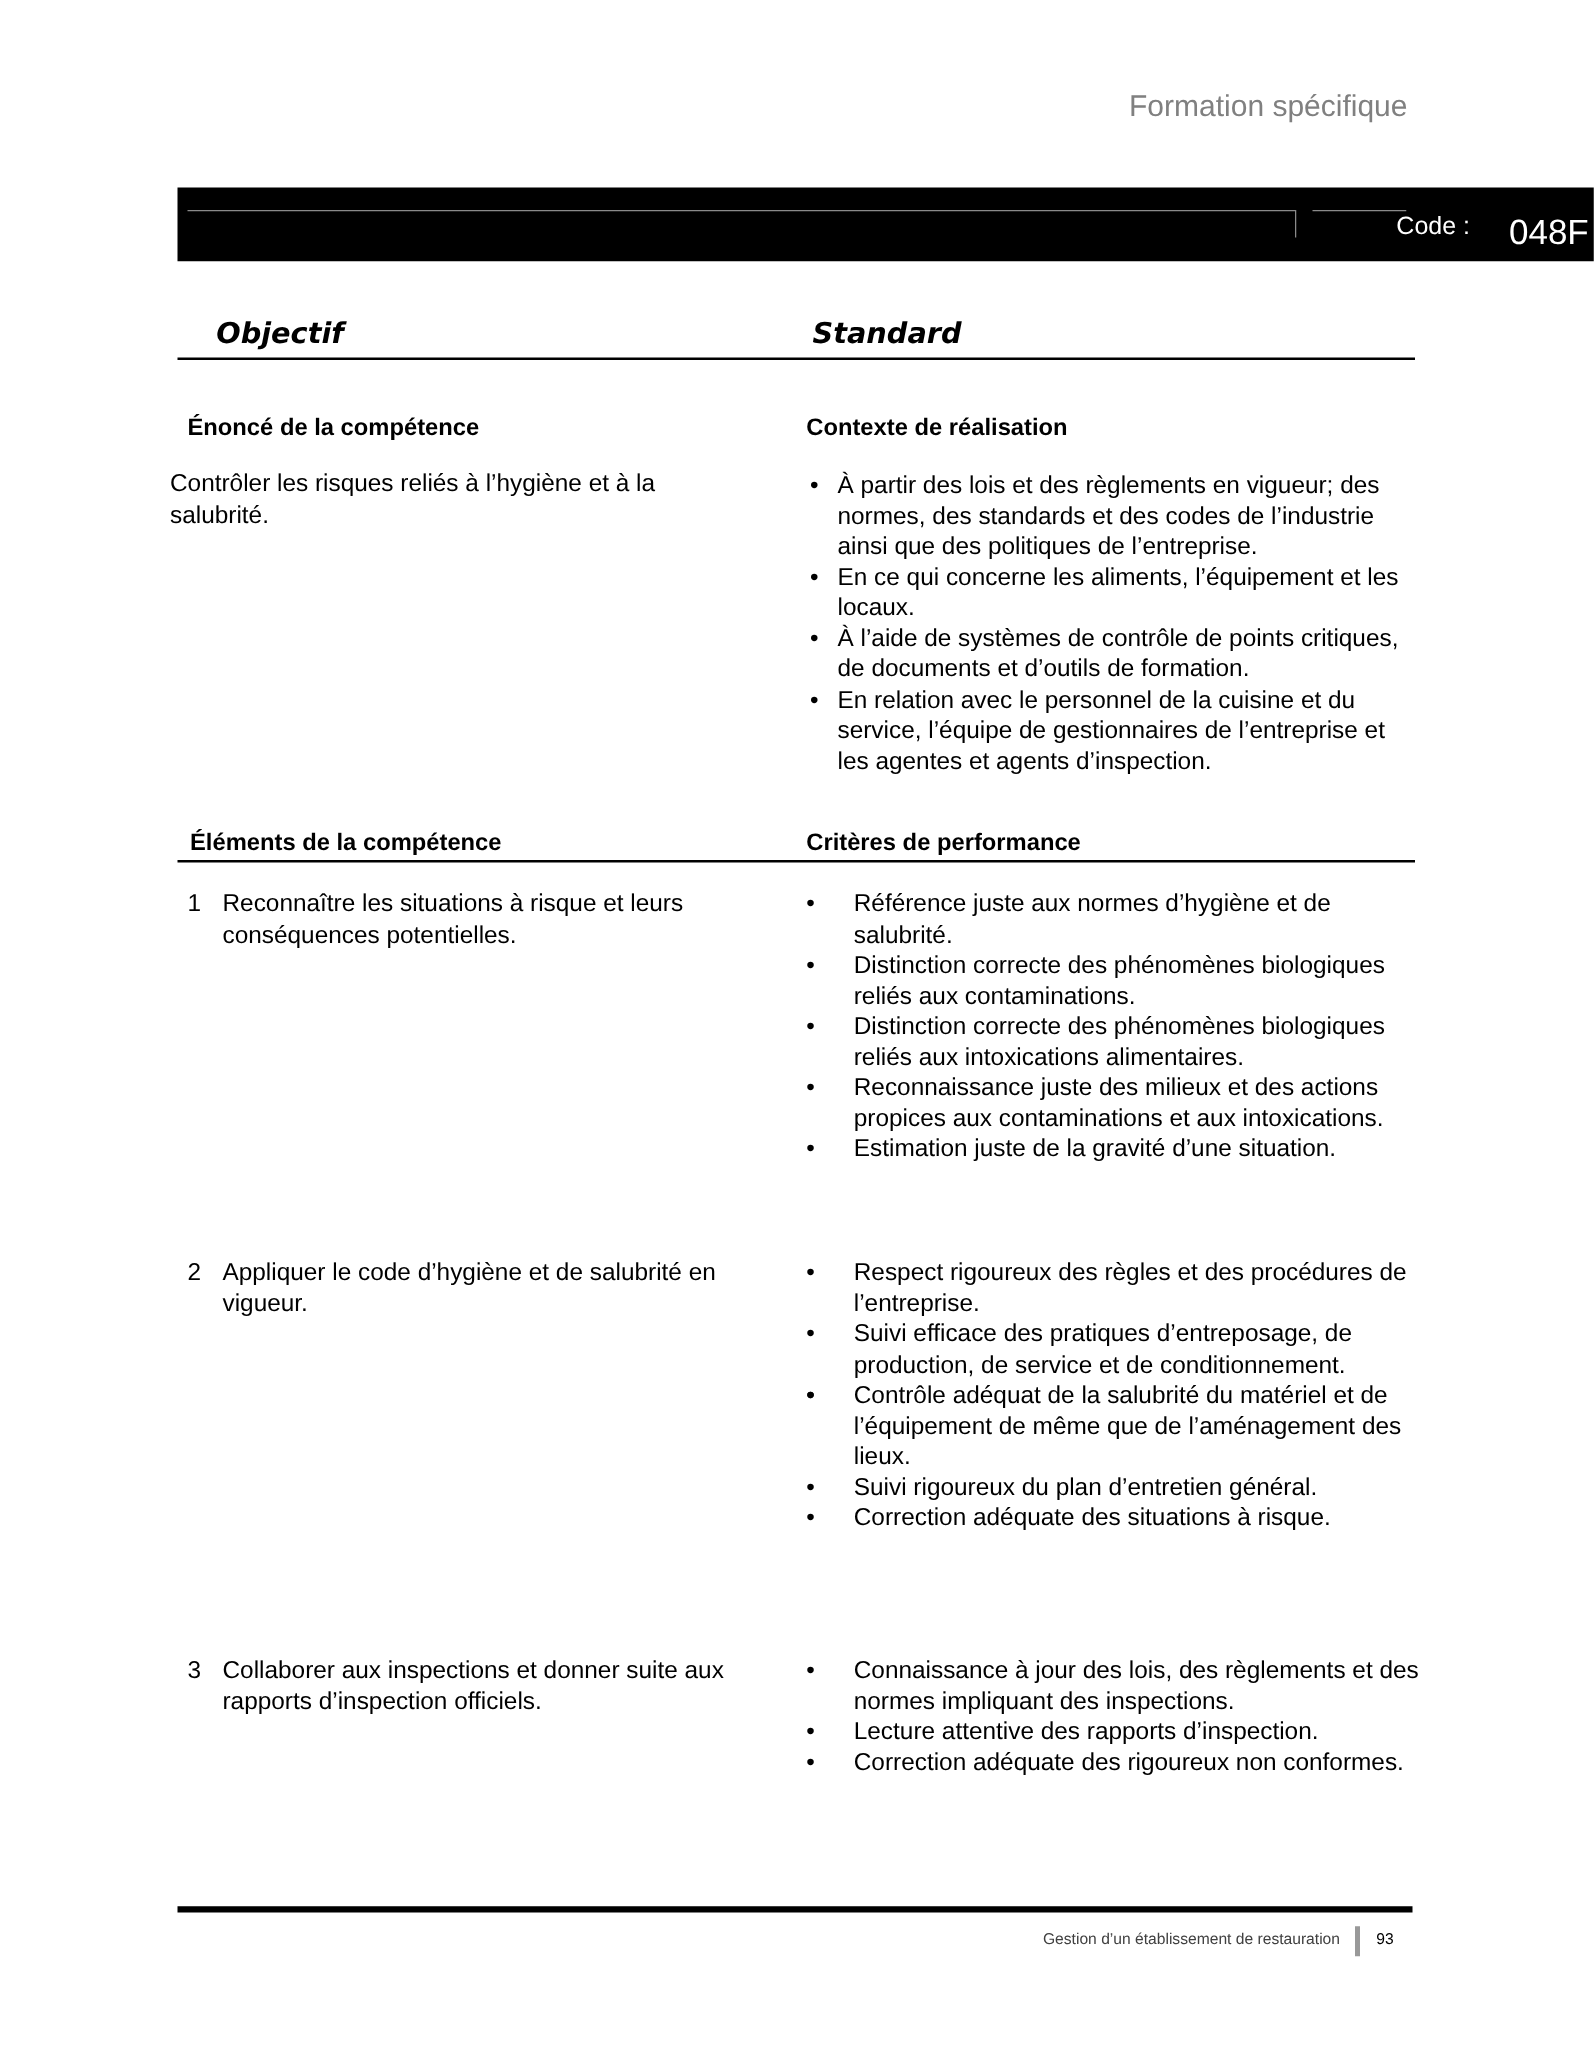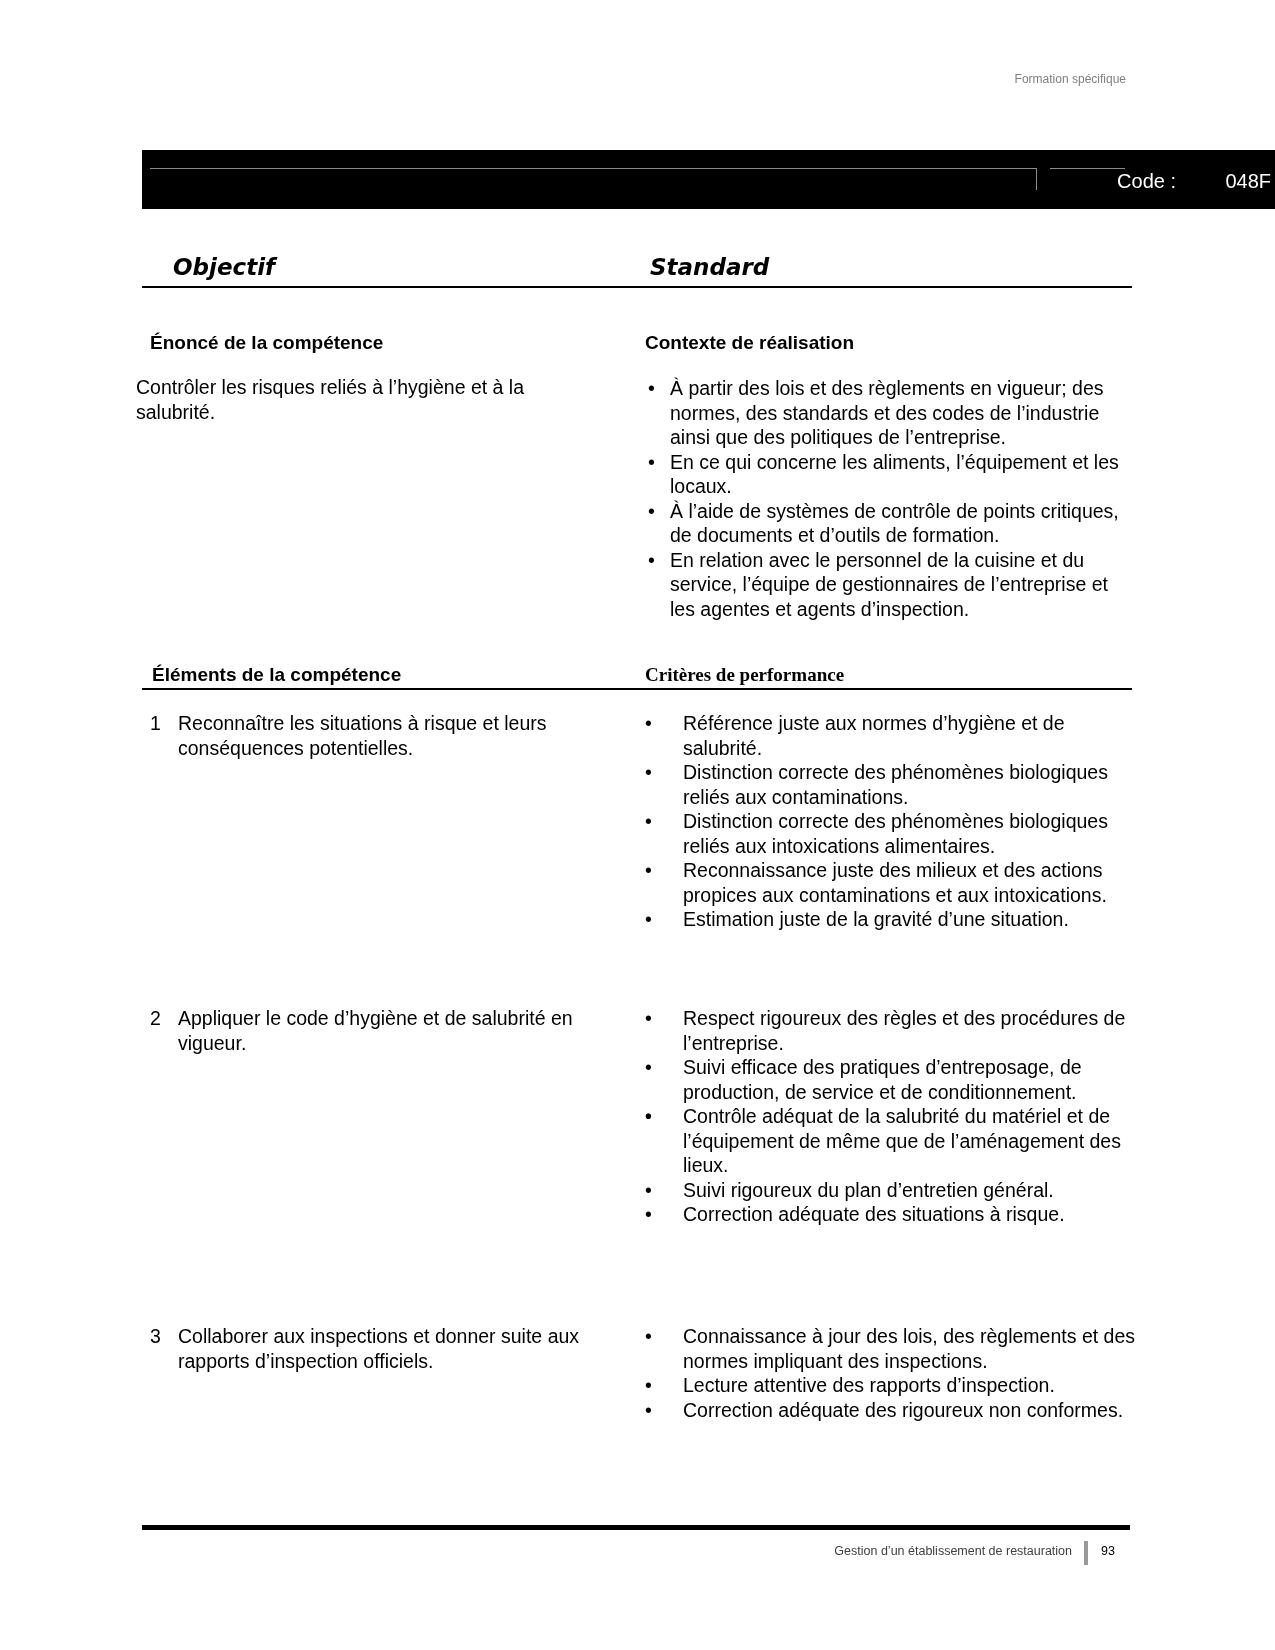--- a/index.html
+++ b/index.html
@@ -1,25 +1,25 @@
 <!DOCTYPE html>
 <html><head>
 <meta charset="utf-8">
 <style>
   html, body { margin: 0; padding: 0; background: #ffffff; }
   body { width: 1275px; height: 1650px; position: relative; overflow: hidden;
          font-family: "Liberation Sans", sans-serif; color: #000; }
   .abs { position: absolute; }
-  .running-head { top: 72px; right: 149px; font-size: 12px; color: #808080; }
+  .running-head { top: 72px; right: 149px; font-size: 24px; color: #808080; }
   .code-bar { left: 142px; top: 150px; width: 1138px; height: 59px; background: #000; }
   .code-bar .rule-a { position: absolute; left: 8px; top: 18px; width: 886px; height: 1px; background: #8a8a8a; }
   .code-bar .sep { position: absolute; left: 894px; top: 18px; width: 1px; height: 22px; background: #8a8a8a; }
   .code-bar .rule-b { position: absolute; left: 908px; top: 18px; width: 75px; height: 1px; background: #8a8a8a; }
   .code-label { position: absolute; right: 104px; top: 20px; color: #fff; font-size: 20px; }
-  .code-value { position: absolute; right: 9px; top: 20px; color: #fff; font-size: 20px; }
+  .code-value { position: absolute; right: 9px; top: 20px; color: #fff; font-size: 28px; }
   .col-head { font-family: "DejaVu Sans", sans-serif; font-weight: bold; font-style: italic; font-size: 23px; top: 254px; }
   .hrule { height: 2px; background: #000; }
   .sub-head { font-weight: bold; font-size: 19px; }
   .body-text { font-size: 19.5px; line-height: 24.5px; }
   ul.ctx { list-style: none; margin: 0; padding: 0; }
   ul.ctx li { position: relative; padding-left: 22px; font-size: 19.5px; line-height: 24.5px; }
   ul.ctx li .dot { position: absolute; left: 0; top: 0; }
   ul.crit { list-style: none; margin: 0; padding: 0; }
   ul.crit li { position: relative; padding-left: 38px; font-size: 19.5px; line-height: 24.5px; }
   ul.crit li .dot { position: absolute; left: 0; top: 0; }
@@ -54,21 +54,21 @@
 
 <div class="abs sub-head" style="left:645px; top:332px;">Contexte de réalisation</div>
 <ul class="abs ctx" style="left:648px; top:376px; width:480px;">
   <li><span class="dot">•</span><span>À partir des lois et des règlements en vigueur; des normes, des standards et des codes de l’industrie ainsi que des politiques de l’entreprise.</span></li>
   <li><span class="dot">•</span><span>En ce qui concerne les aliments, l’équipement et les locaux.</span></li>
   <li><span class="dot">•</span><span>À l’aide de systèmes de contrôle de points critiques, de documents et d’outils de formation.</span></li>
   <li><span class="dot">•</span><span>En relation avec le personnel de la cuisine et du service, l’équipe de gestionnaires de l’entreprise et les agentes et agents d’inspection.</span></li>
 </ul>
 
 <div class="abs sub-head" style="left:152px; top:664px;">Éléments de la compétence</div>
-<div class="abs sub-head" style="left:645px; top:664px;font-family:Liberation Serif, serif;">Critères de performance</div>
+<div class="abs sub-head" style="left:645px; top:664px;">Critères de performance</div>
 <div class="abs hrule" style="left:142px; top:688px; width:990px;"></div>
 
 <div class="elem" style="top:711px;">
   <span class="num">1</span>
   <span class="txt">Reconnaître les situations à risque et leurs conséquences potentielles.</span>
 </div>
 <div class="crit-block" style="top:711px;">
   <ul class="crit">
     <li><span class="dot">•</span><span>Référence juste aux normes d’hygiène et de salubrité.</span></li>
     <li><span class="dot">•</span><span>Distinction correcte des phénomènes biologiques reliés aux contaminations.</span></li>

